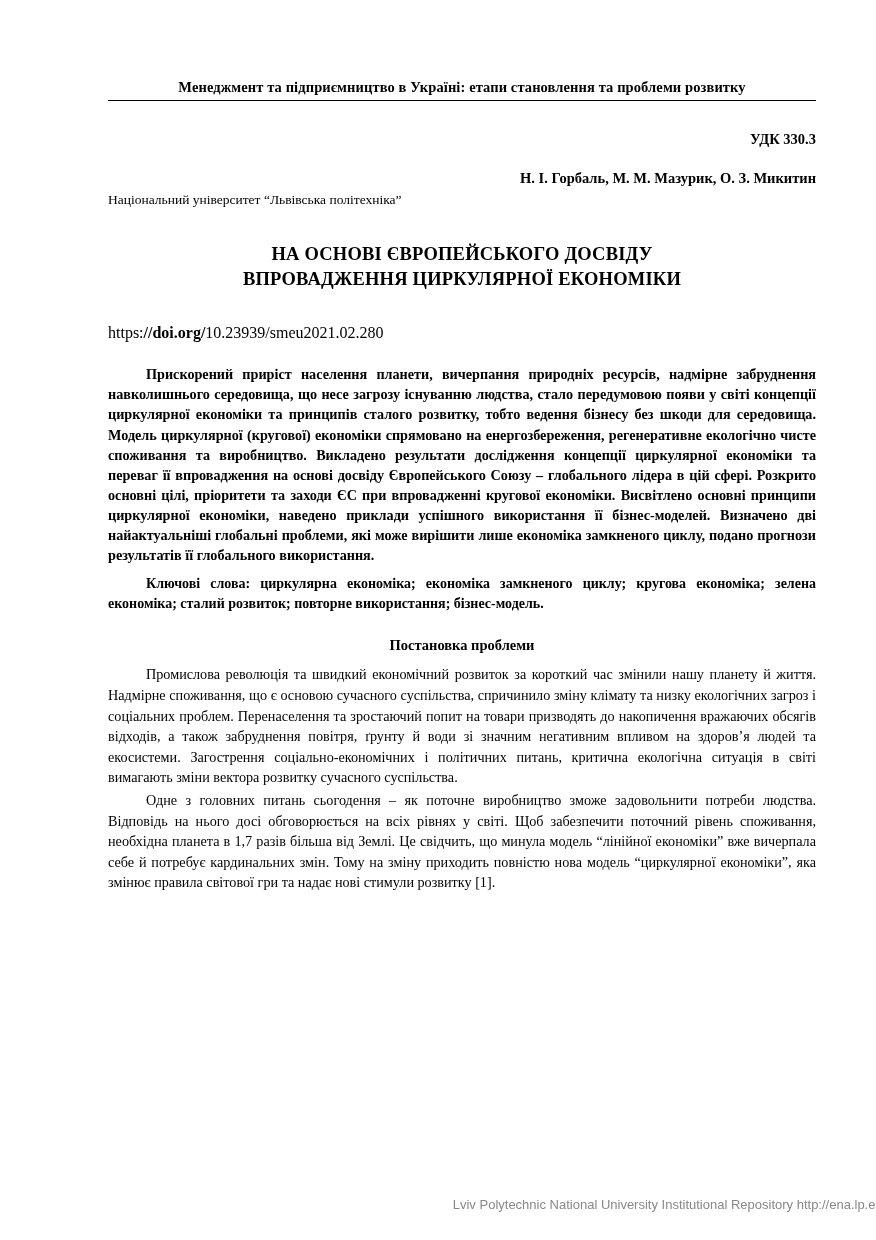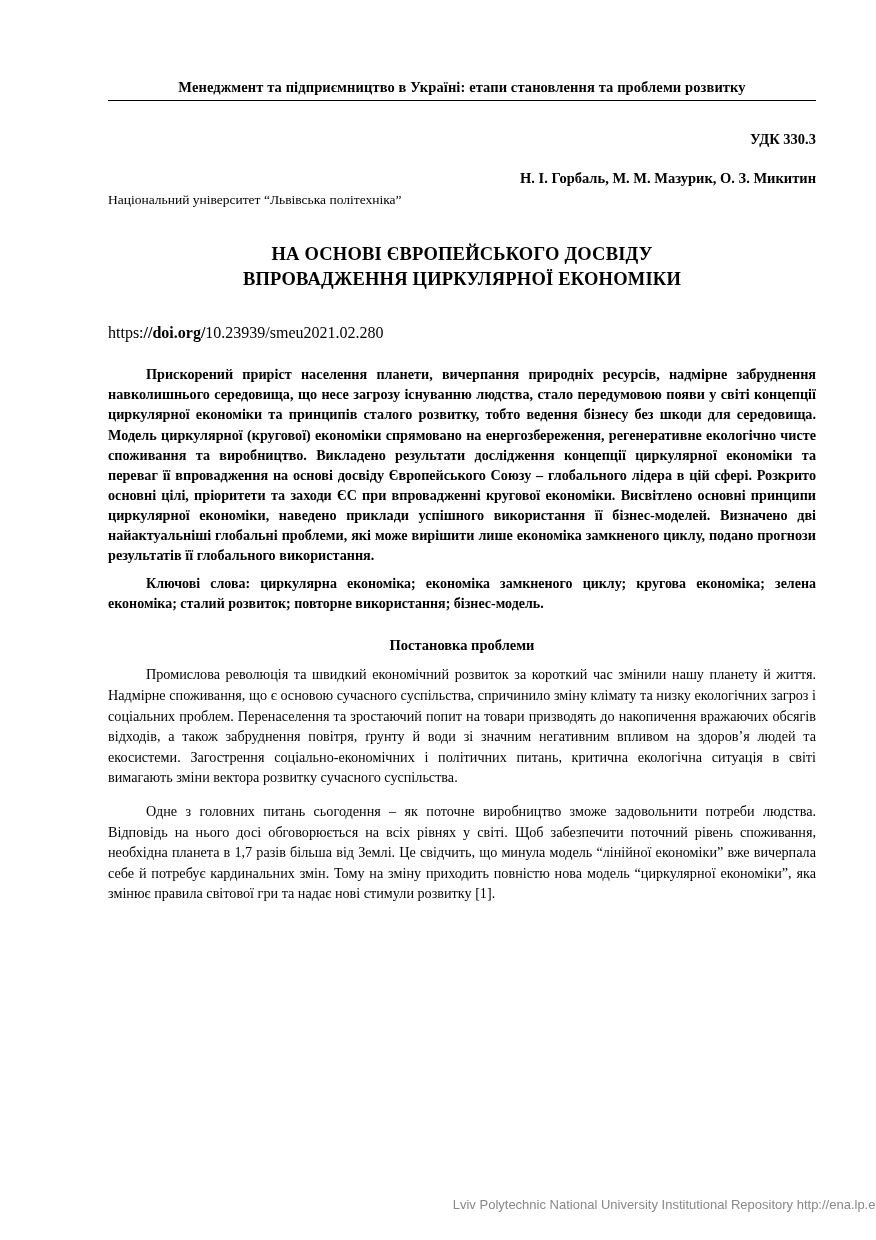--- a/index.html
+++ b/index.html
@@ -102,21 +102,21 @@
     text-align: center;
   }
   .para {
     margin-top: 0;
     margin-bottom: 0;
     font-size: 14.2px;
     text-align: justify;
     line-height: 1.45;
     text-indent: 38px;
   }
-  .para + .para { margin-top: 13px; }
+  .para + .para { margin-top: 2px; }
   .body-block { margin-top: 10px; }
   .footer {
     position: absolute;
     left: 0;
     bottom: 28px;
     width: 876px;
     text-align: right;
     font-family: "Liberation Sans", sans-serif;
     font-size: 13px;
     color: #888888;

